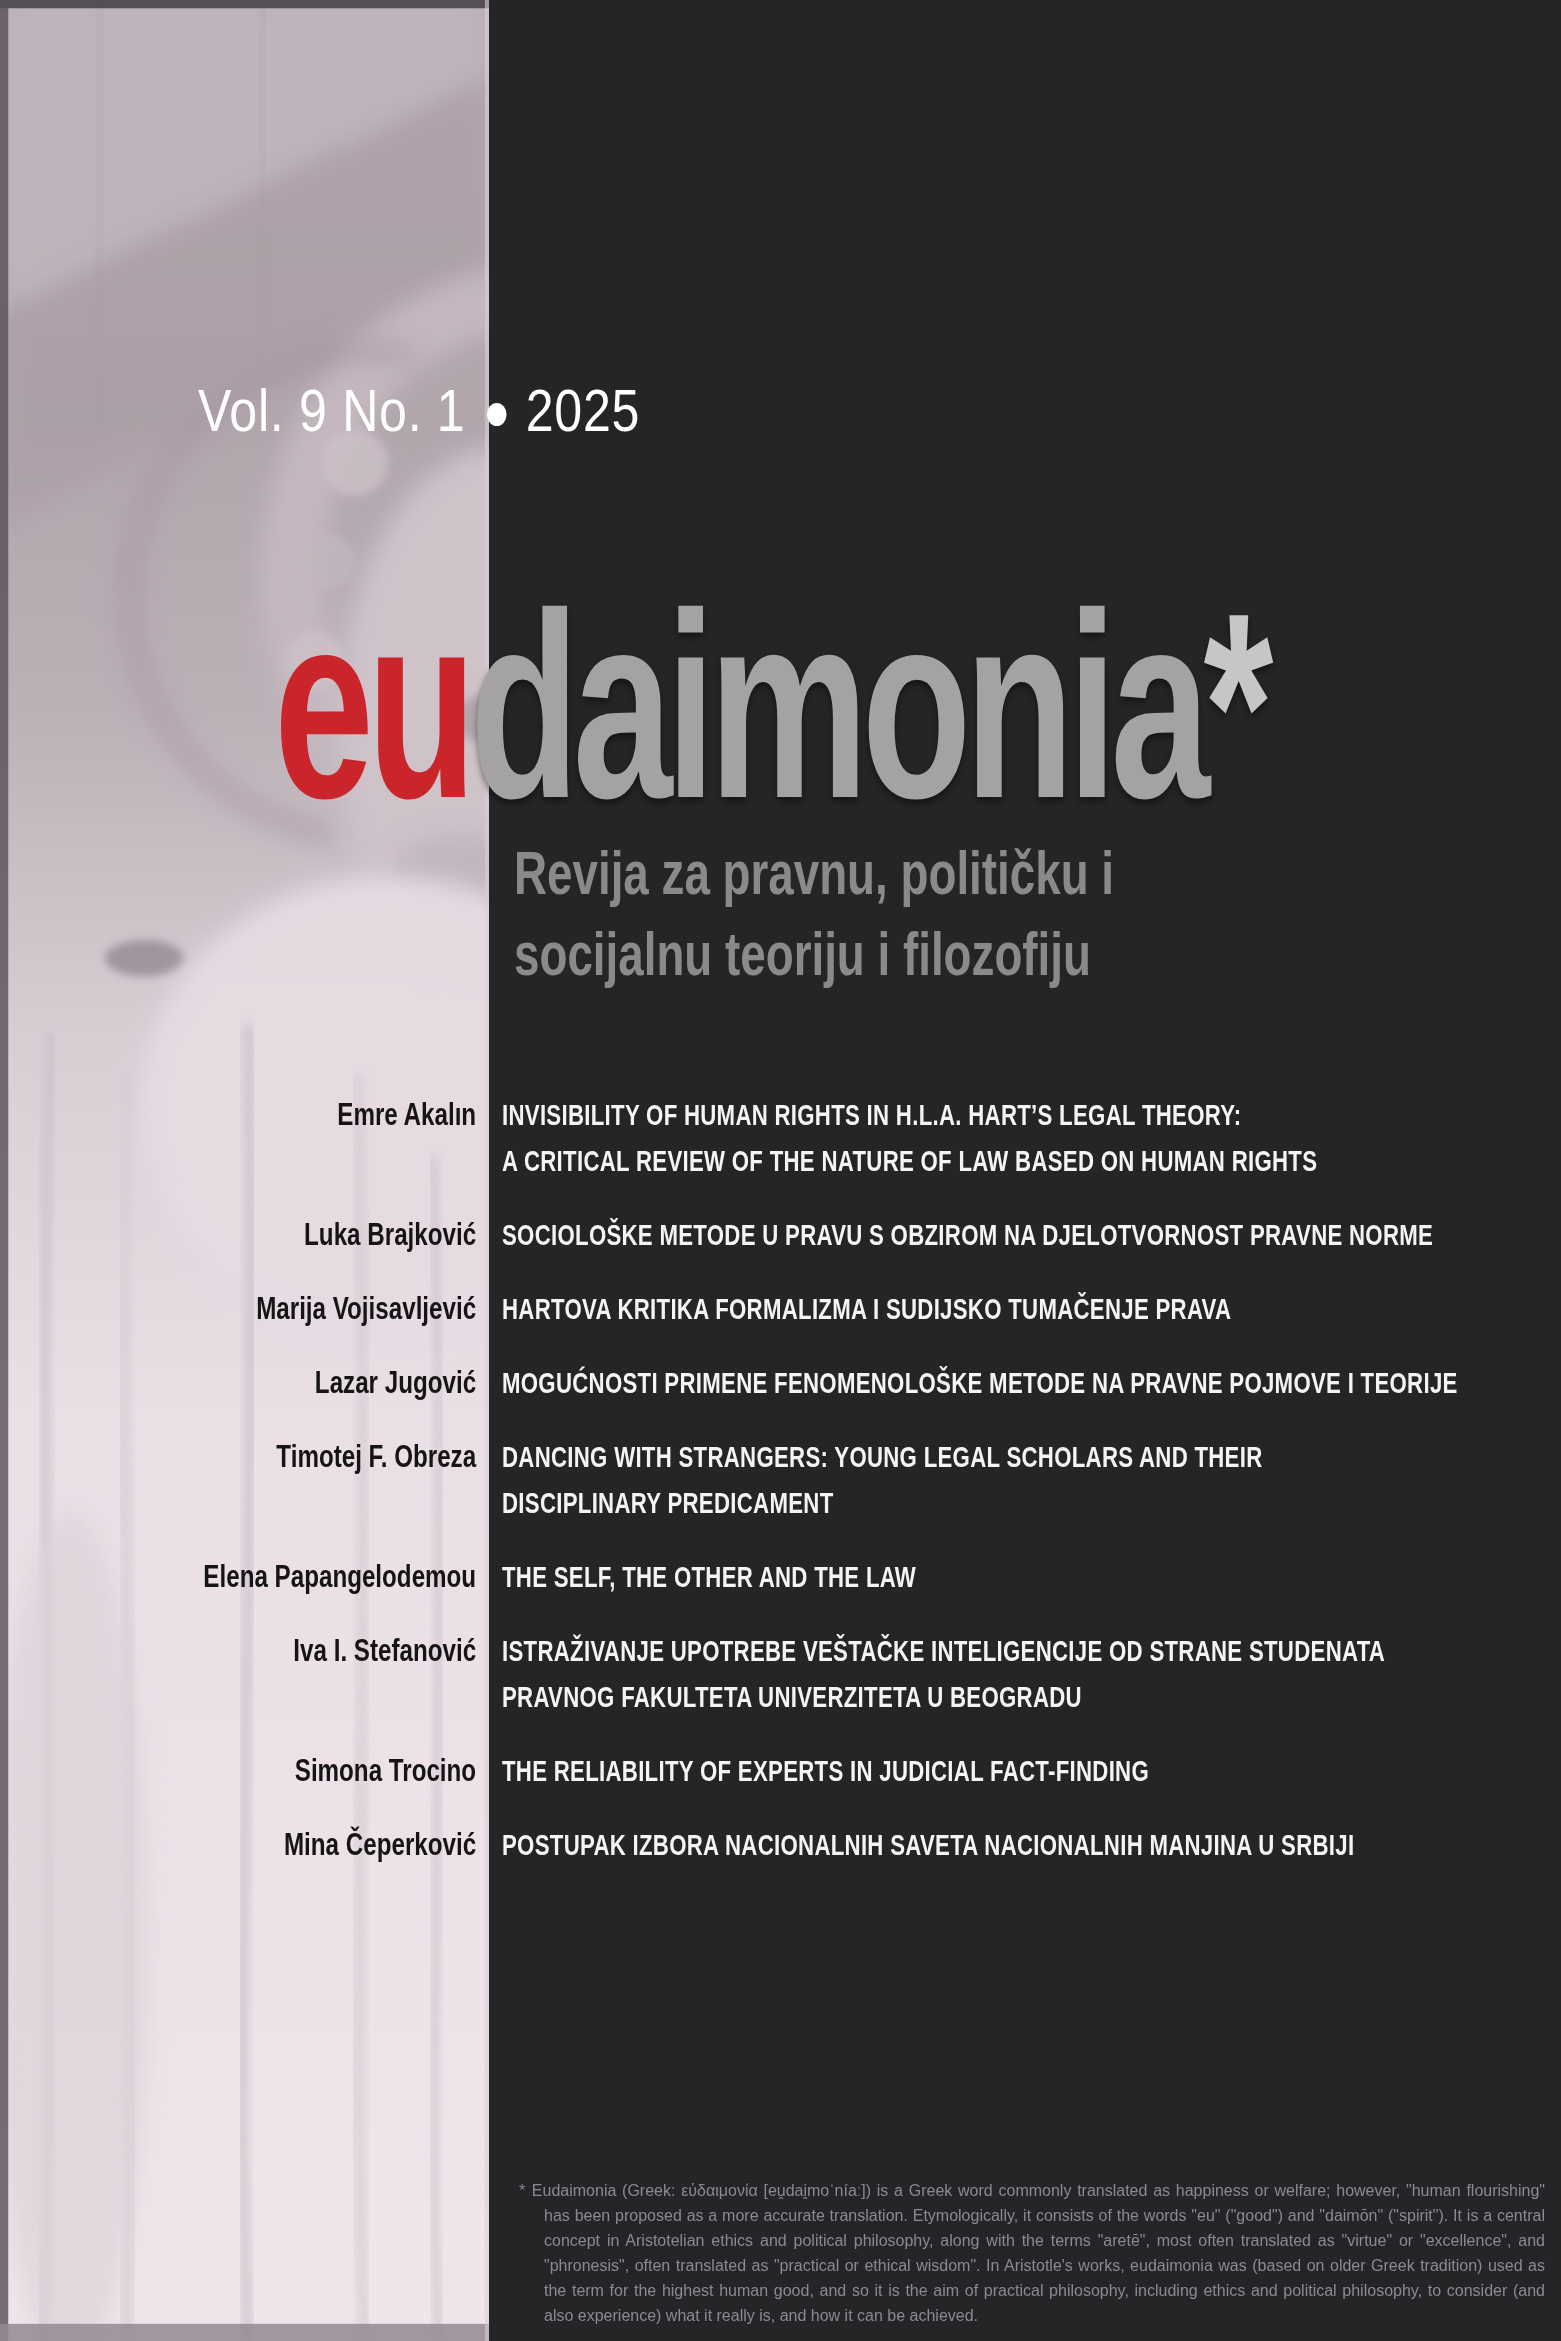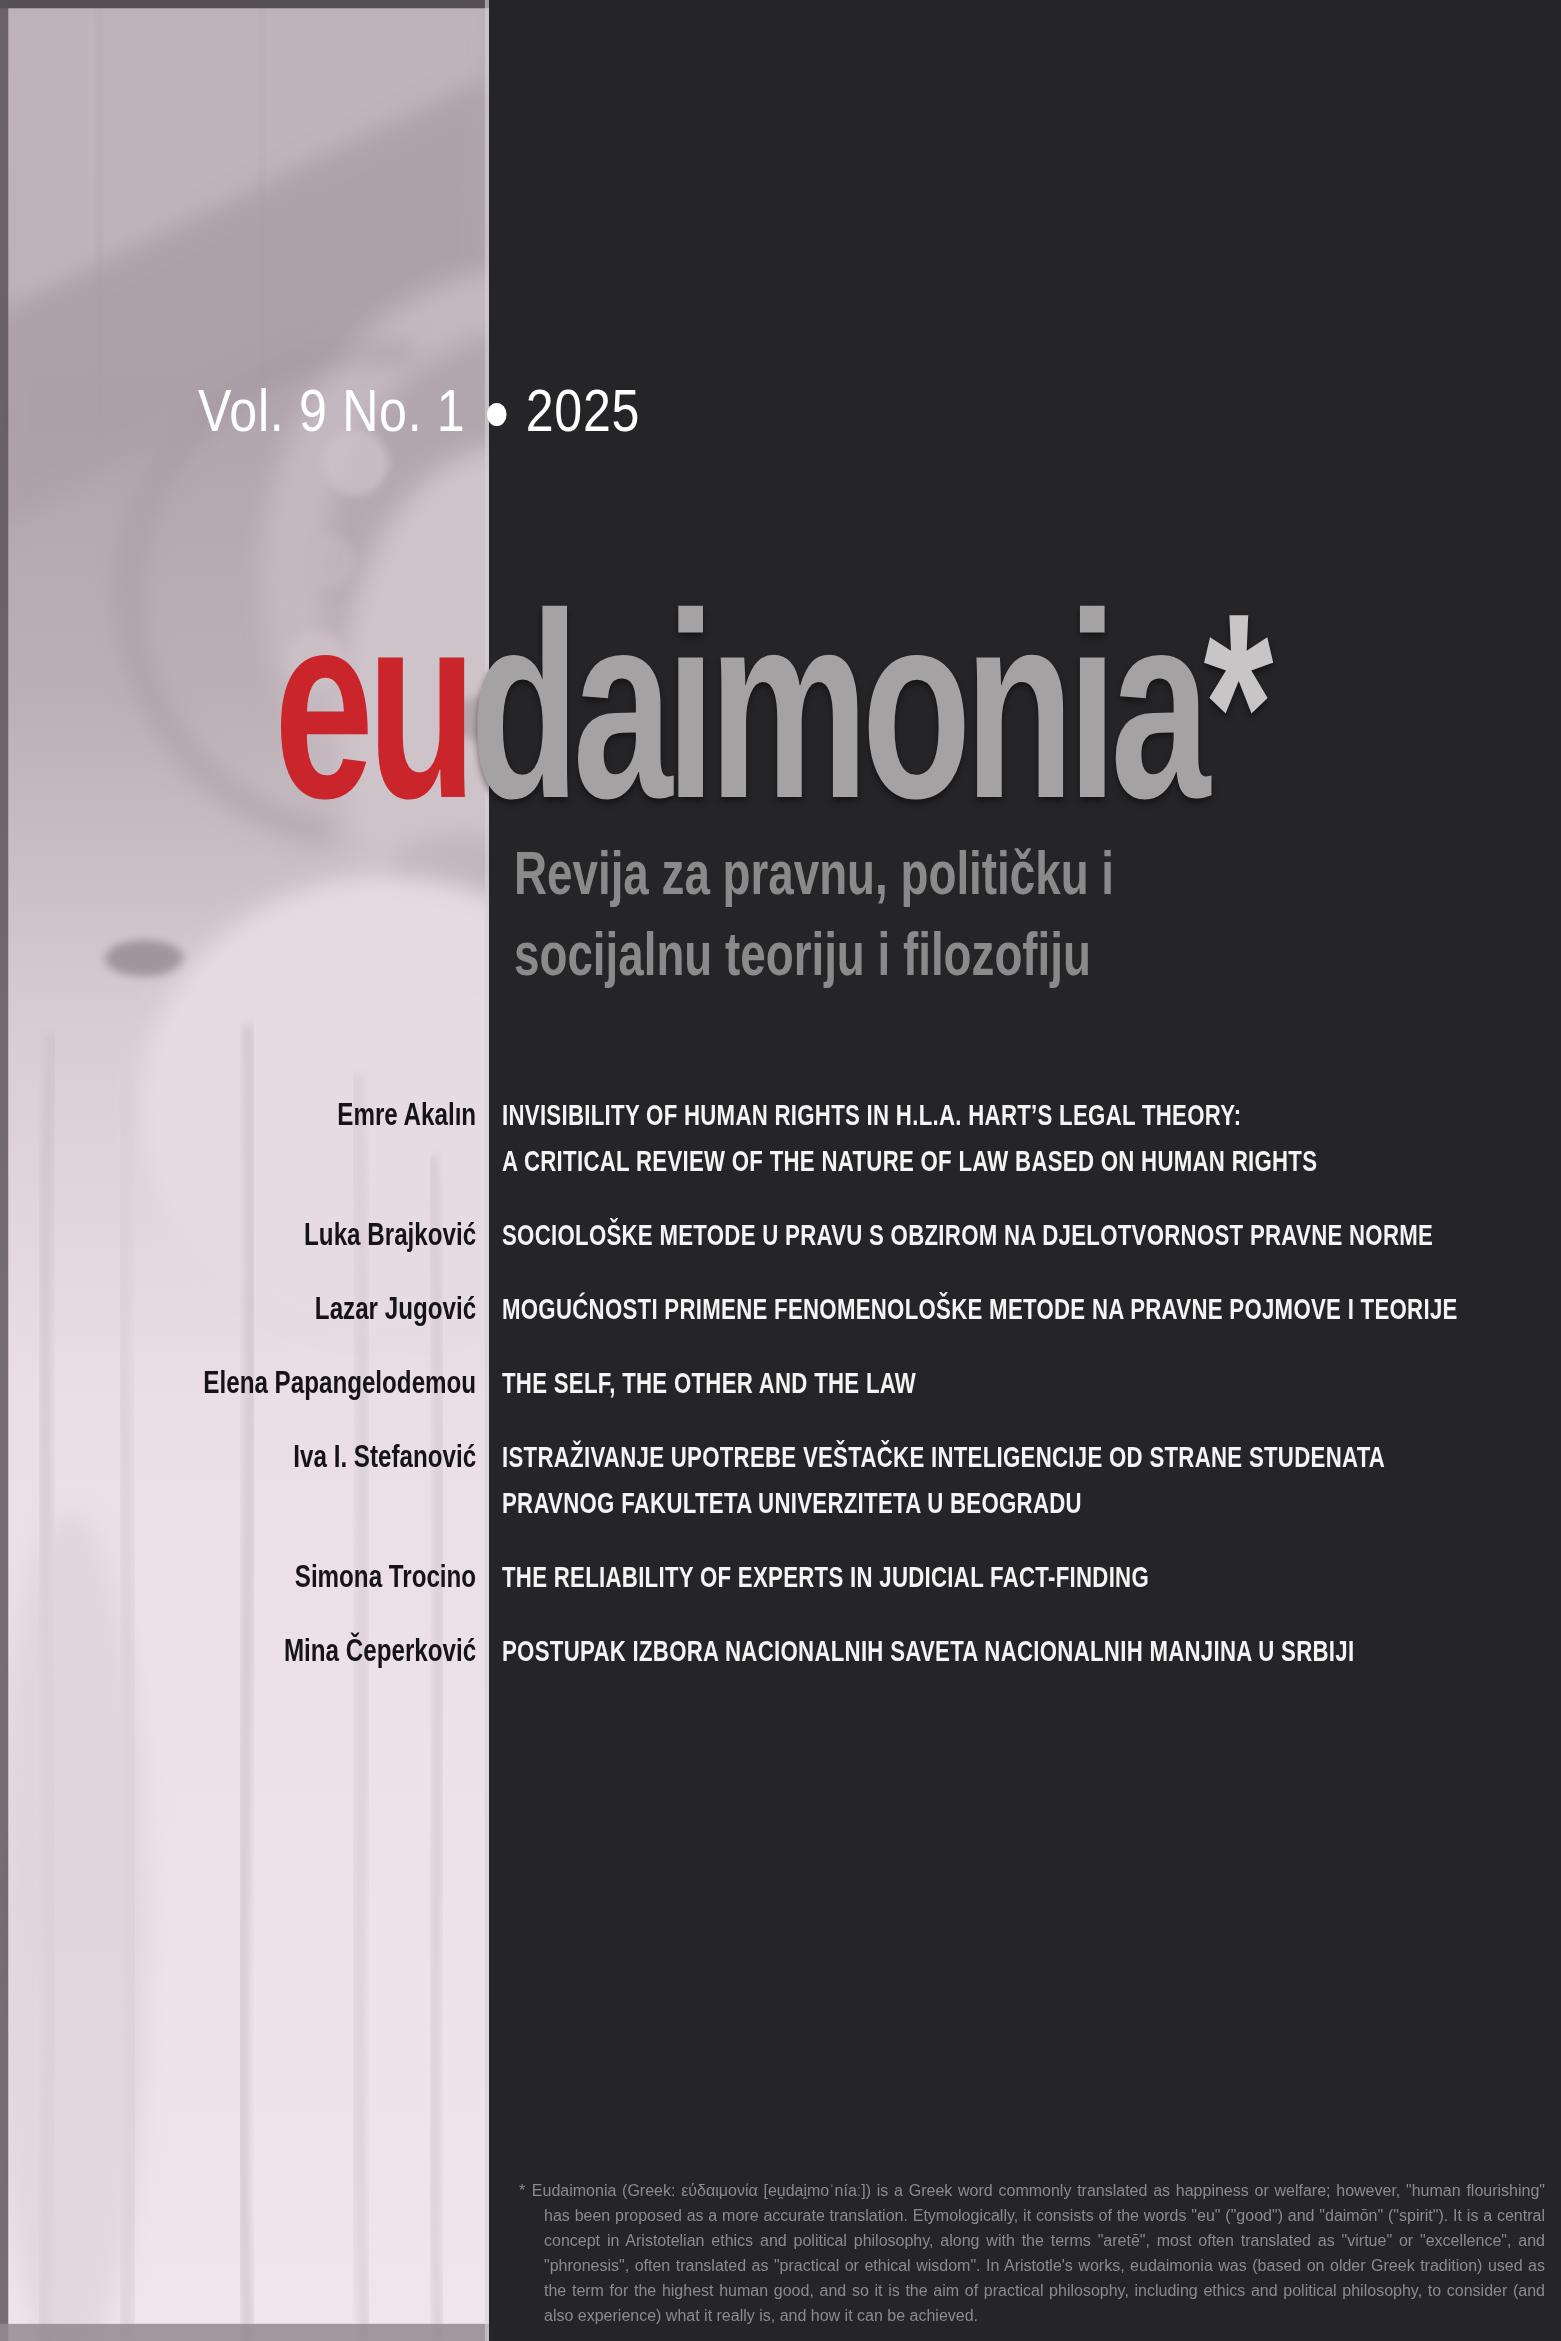--- a/index.html
+++ b/index.html
@@ -155,23 +155,36 @@
           <div class="title-line">A CRITICAL REVIEW OF THE NATURE OF LAW BASED ON HUMAN RIGHTS</div>
         </div>
       </div>
       <div class="toc-row">
         <div class="author">Luka Brajković</div>
         <div class="title-cell">
           <div class="title-line">SOCIOLOŠKE METODE U PRAVU S OBZIROM NA DJELOTVORNOST PRAVNE NORME</div>
         </div>
       </div>
       <div class="toc-row">
+        <div class="author">Marija Vojisavljević</div>
+        <div class="title-cell">
+          <div class="title-line">HARTOVA KRITIKA FORMALIZMA I SUDIJSKO TUMAČENJE PRAVA</div>
+        </div>
+      </div>
+      <div class="toc-row">
         <div class="author">Lazar Jugović</div>
         <div class="title-cell">
           <div class="title-line">MOGUĆNOSTI PRIMENE FENOMENOLOŠKE METODE NA PRAVNE POJMOVE I TEORIJE</div>
+        </div>
+      </div>
+      <div class="toc-row">
+        <div class="author">Timotej F. Obreza</div>
+        <div class="title-cell">
+          <div class="title-line">DANCING WITH STRANGERS: YOUNG LEGAL SCHOLARS AND THEIR</div>
+          <div class="title-line">DISCIPLINARY PREDICAMENT</div>
         </div>
       </div>
       <div class="toc-row">
         <div class="author">Elena Papangelodemou</div>
         <div class="title-cell">
           <div class="title-line">THE SELF, THE OTHER AND THE LAW</div>
         </div>
       </div>
       <div class="toc-row">
         <div class="author">Iva I. Stefanović</div>

